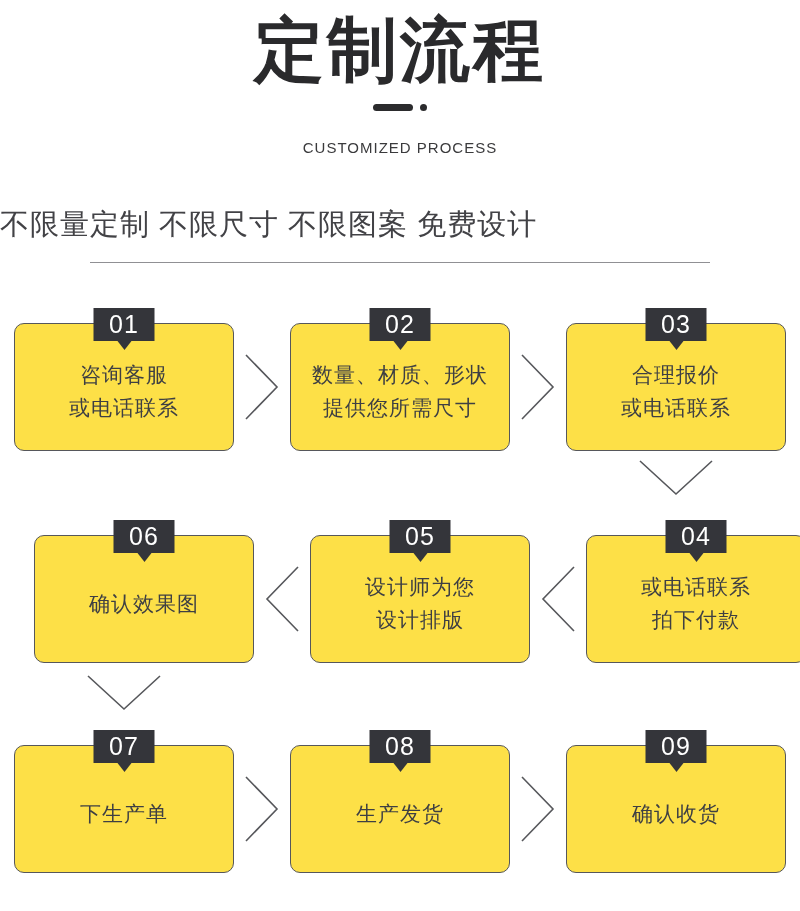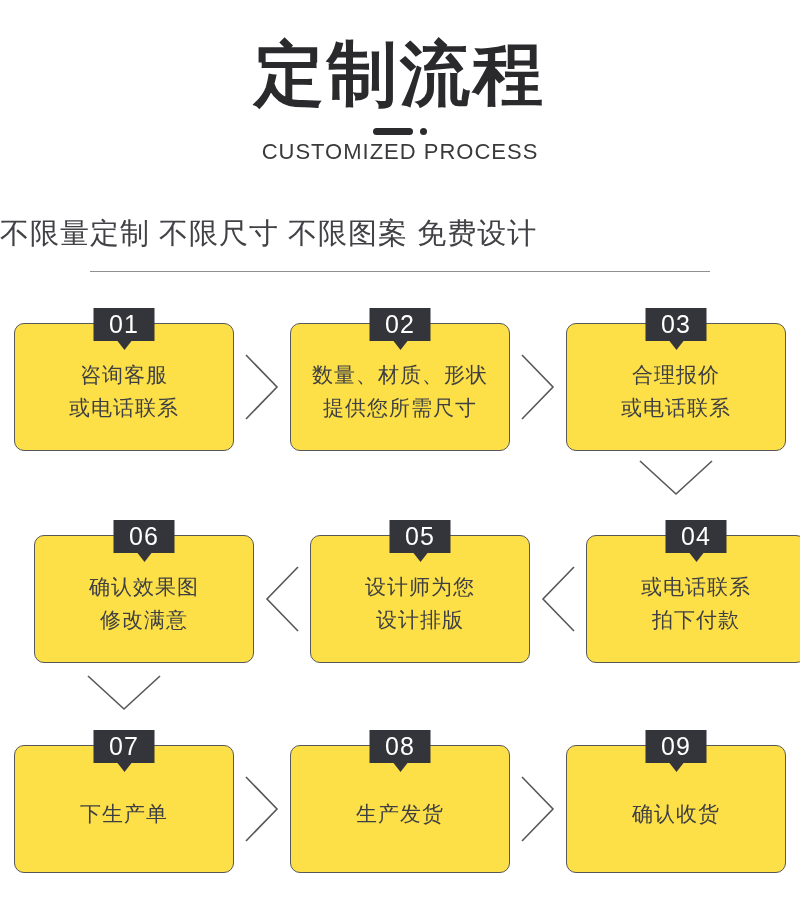--- a/index.html
+++ b/index.html
@@ -6,34 +6,34 @@
   .canvas{
     position:relative;
     width:800px;height:911px;
     background:#ffffff;
     font-family:"Liberation Sans","DejaVu Sans",sans-serif;
     overflow:hidden;
   }
   
   .header{ text-align:center; }
   .page-title{
-    margin:0; padding-top:26px;
+    margin:0; padding-top:2px;
     font-size:70px; line-height:96px;
     font-weight:900; color:#2a2a2c;
     letter-spacing:3px;
   }
   .title-divider{
     margin-top:6px;
     display:flex; align-items:center; justify-content:center; gap:7px;
   }
   .title-divider .bar{ width:40px; height:7px; border-radius:4px; background:#2b2b2d; }
   .title-divider .dot{ width:7px; height:7px; border-radius:50%; background:#2b2b2d; }
   .subtitle{
-    margin-top:4px;
-    font-size:22px; color:#3a3a3c; letter-spacing:1px;
+    margin-top:28px;
+    font-size:15px; color:#3a3a3c; letter-spacing:1px;
   }
   .tagline{
     margin-top:49px;
     font-size:29px; color:#424246; font-weight:500; letter-spacing:1px;
   }
   .rule{
     border:none; border-top:1px solid #909094;
     width:620px; margin:17px auto 0 auto;
   }
   
@@ -144,21 +144,20 @@
       <polyline points="2,2 38,35 74,2" fill="none" stroke="#56575b" stroke-width="1.6"></polyline>
     </svg>
 
   <div class="row row-2">
     <div class="step-card">
       <div class="badge">
           <span>06</span>
         </div>
       <div class="card-text">
         <span class="line">确认效果图</span>
-        <span class="line">修改满意</span>
       </div>
     </div>
     <div class="arrow-cell">
       <svg width="36" height="68">
           <polyline points="34,2 3,34 34,66" fill="none" stroke="#56575b" stroke-width="1.6"></polyline>
         </svg>
     </div>
     <div class="step-card">
       <div class="badge">
           <span>05</span>

